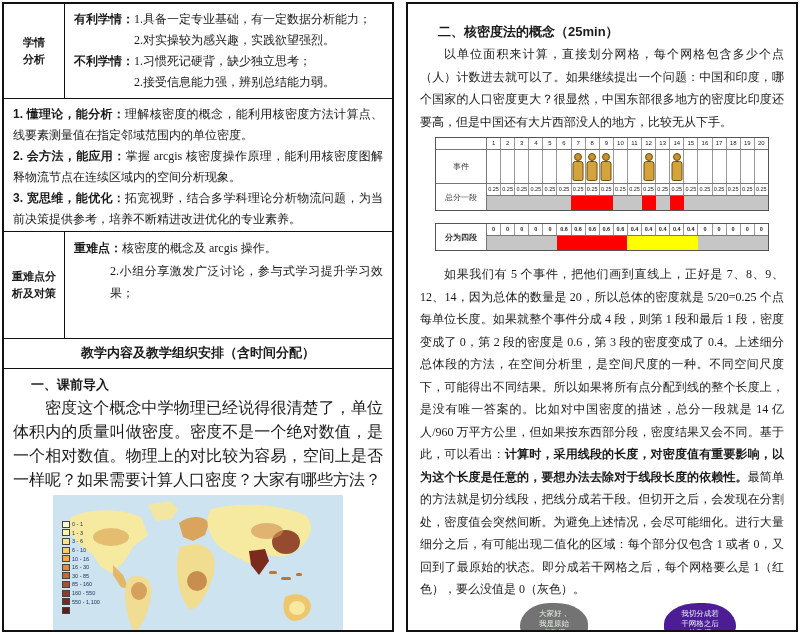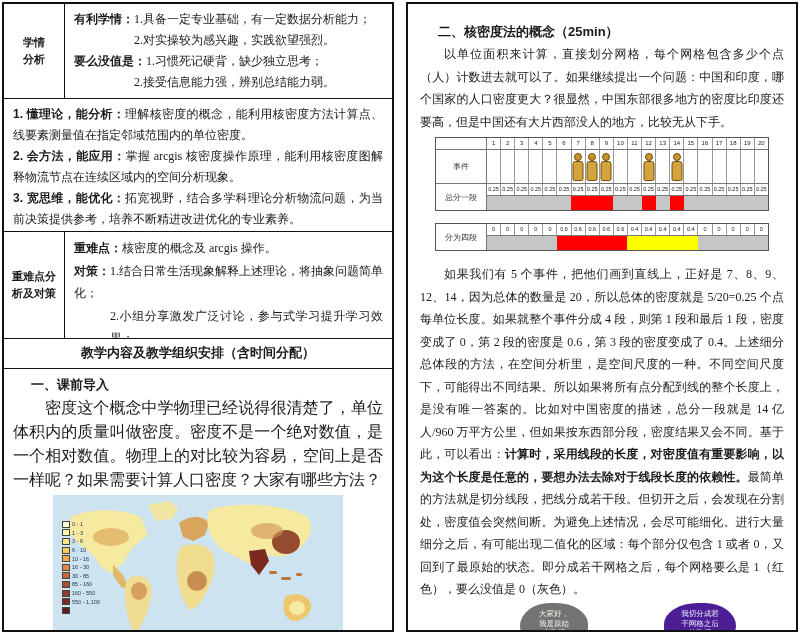--- a/index.html
+++ b/index.html
@@ -30,21 +30,21 @@
   
   .map-wrap{position:relative;width:290px;height:148px;margin:3px auto 0 auto;background:#cde3ef;overflow:hidden;}
   .map-legend{position:absolute;left:9px;top:25px;}
   .lg-item{display:flex;align-items:center;height:8.6px;}
   .lg-swatch{width:6px;height:5px;border:1px solid #444;flex:none;}
   .lg-label{font-size:5.5px;font-family:"Liberation Sans",sans-serif;color:#20355a;margin-left:2px;white-space:nowrap;}
   
   .rpara{font-size:12px;line-height:22.5px;text-indent:2em;text-align:justify;}
   
   .kt{width:334px;margin:4px auto 12px auto;border:1px solid #555;box-sizing:border-box;background:#fff;}
-  .kt + .kt{margin-top:6px;}
+  .kt + .kt{margin-top:6px;font-weight:bold;}
   .kt-row{display:flex;border-bottom:1px solid #777;}
   .kt-row:last-child{border-bottom:none;}
   .kt-label{width:50px;flex:none;border-right:1px solid #777;display:flex;align-items:center;justify-content:center;
             font-size:8px;font-family:"Liberation Sans",sans-serif;color:#333;}
   .kt-right{flex:1;display:flex;flex-direction:column;}
   .kt-right .kt-cells{border-bottom:1px solid #777;}
   .kt-right .kt-cells:last-child{border-bottom:none;}
   .kt-cells{display:flex;flex:1;}
   .kc{flex:1;border-right:1px solid #999;box-sizing:border-box;text-align:center;overflow:hidden;position:relative;}
   .kc:last-child{border-right:none;}
@@ -80,39 +80,38 @@
 <body>
 
 <div class="page" id="page-left">
   <div class="trow r1">
     <div class="tlabel">学情
 分析</div>
     <div class="tcell">
 
     <div class="tline"><b class="tl-b">有利学情：</b><span>1.具备一定专业基础，有一定数据分析能力；</span></div>
         <div class="tline ind5"><b class="tl-b"></b><span>2.对实操较为感兴趣，实践欲望强烈。</span></div>
-        <div class="tline"><b class="tl-b">要么没值是：</b><span>1.习惯死记硬背，缺少独立思考；</span></div>
+        <div class="tline"><b class="tl-b">不利学情：</b><span>1.习惯死记硬背，缺少独立思考；</span></div>
         <div class="tline ind5"><b class="tl-b"></b><span>2.接受信息能力强，辨别总结能力弱。</span></div>
       </div>
   </div>
   <div class="trow r2">
     <div class="tcell">
 
     <div class="tline"><b class="tl-b">1. 懂理论，能分析：</b><span>理解核密度的概念，能利用核密度方法计算点、线要素测量值在指定邻域范围内的单位密度。</span></div>
         <div class="tline"><b class="tl-b">2. 会方法，能应用：</b><span>掌握 arcgis 核密度操作原理，能利用核密度图解释物流节点在连续区域内的空间分析现象。</span></div>
         <div class="tline"><b class="tl-b">3. 宽思维，能优化：</b><span>拓宽视野，结合多学科理论分析物流问题，为当前决策提供参考，培养不断精进改进优化的专业素养。</span></div>
       </div>
   </div>
   <div class="trow r3">
     <div class="tlabel">重难点分
 析及对策</div>
     <div class="tcell">
 
     <div class="tline"><b class="tl-b">重难点：</b><span>核密度的概念及 arcgis 操作。</span></div>
-        <div class="tline"><b class="tl-b">对策：</b><span>1.结合日常生活现象解释上述理论，将抽象问题简单化；</span></div>
         <div class="tline ind3"><b class="tl-b"></b><span>2.小组分享激发广泛讨论，参与式学习提升学习效果；</span></div>
       </div>
   </div>
   <div class="sect">教学内容及教学组织安排（含时间分配）</div>
   <div class="lcontent">
     <div class="h-bold h1-pad">一、课前导入</div>
     <div class="para">密度这个概念中学物理已经说得很清楚了，单位体积内的质量叫做密度。密度不是一个绝对数值，是一个相对数值。物理上的对比较为容易，空间上是否一样呢？如果需要计算人口密度？大家有哪些方法？</div>
     <div class="map-wrap">
       <svg width="290" height="148" viewBox="0 0 290 148">
         <rect x="0" y="0" width="290" height="148" fill="#cde3ef"></rect>

